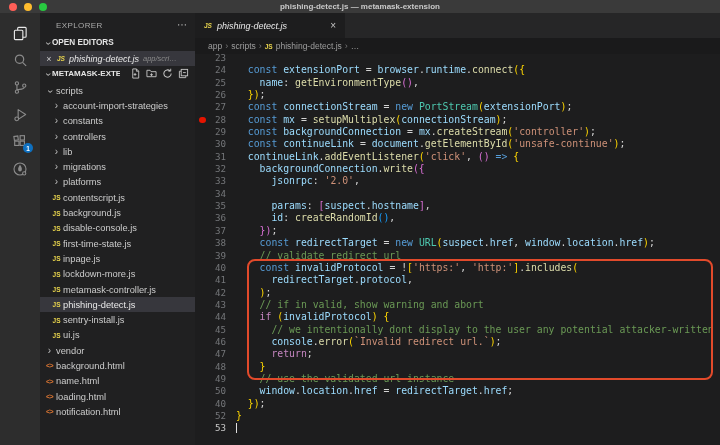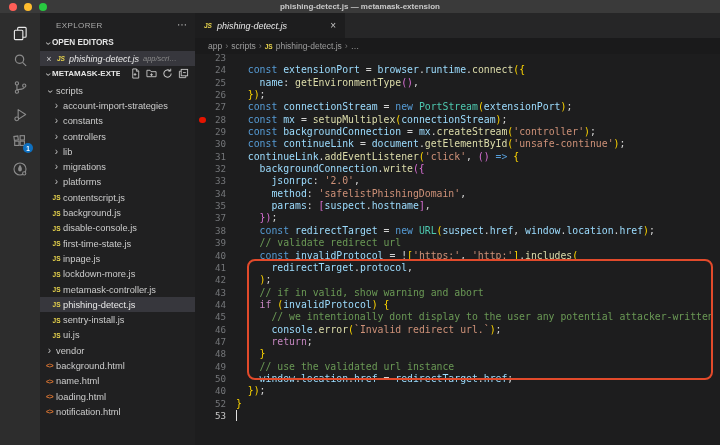--- a/index.html
+++ b/index.html
@@ -362,22 +362,23 @@
             <div class="cline"><span class="gutter">24</span><span class="codetext"><span class="tok-pun">  </span><span class="tok-kw">const</span><span class="tok-pun"> </span><span class="tok-var">extensionPort</span><span class="tok-pun"> = </span><span class="tok-var">browser</span><span class="tok-pun">.</span><span class="tok-var">runtime</span><span class="tok-pun">.</span><span class="tok-fn">connect</span><span class="tok-b1">({</span></span></div>
             <div class="cline"><span class="gutter">25</span><span class="codetext"><span class="tok-pun">    </span><span class="tok-var">name</span><span class="tok-pun">: </span><span class="tok-fn">getEnvironmentType</span><span class="tok-b2">()</span><span class="tok-pun">,</span></span></div>
             <div class="cline"><span class="gutter">26</span><span class="codetext"><span class="tok-pun">  </span><span class="tok-b1">})</span><span class="tok-pun">;</span></span></div>
             <div class="cline"><span class="gutter">27</span><span class="codetext"><span class="tok-pun">  </span><span class="tok-kw">const</span><span class="tok-pun"> </span><span class="tok-var">connectionStream</span><span class="tok-pun"> = </span><span class="tok-kw">new</span><span class="tok-pun"> </span><span class="tok-cls">PortStream</span><span class="tok-b1">(</span><span class="tok-var">extensionPort</span><span class="tok-b1">)</span><span class="tok-pun">;</span></span></div>
             <div class="cline"><span class="gutter">28<span class="bp-dot" style="background: rgb(229, 20, 0);"></span></span><span class="codetext"><span class="tok-pun">  </span><span class="tok-kw">const</span><span class="tok-pun"> </span><span class="tok-var">mx</span><span class="tok-pun"> = </span><span class="tok-fn">setupMultiplex</span><span class="tok-b1">(</span><span class="tok-var">connectionStream</span><span class="tok-b1">)</span><span class="tok-pun">;</span></span></div>
             <div class="cline"><span class="gutter">29</span><span class="codetext"><span class="tok-pun">  </span><span class="tok-kw">const</span><span class="tok-pun"> </span><span class="tok-var">backgroundConnection</span><span class="tok-pun"> = </span><span class="tok-var">mx</span><span class="tok-pun">.</span><span class="tok-fn">createStream</span><span class="tok-b1">(</span><span class="tok-str">'controller'</span><span class="tok-b1">)</span><span class="tok-pun">;</span></span></div>
             <div class="cline"><span class="gutter">30</span><span class="codetext"><span class="tok-pun">  </span><span class="tok-kw">const</span><span class="tok-pun"> </span><span class="tok-var">continueLink</span><span class="tok-pun"> = </span><span class="tok-var">document</span><span class="tok-pun">.</span><span class="tok-fn">getElementById</span><span class="tok-b1">(</span><span class="tok-str">'unsafe-continue'</span><span class="tok-b1">)</span><span class="tok-pun">;</span></span></div>
             <div class="cline"><span class="gutter">31</span><span class="codetext"><span class="tok-pun">  </span><span class="tok-var">continueLink</span><span class="tok-pun">.</span><span class="tok-fn">addEventListener</span><span class="tok-b1">(</span><span class="tok-str">'click'</span><span class="tok-pun">, </span><span class="tok-b2">()</span><span class="tok-pun"> </span><span class="tok-kw">=&gt;</span><span class="tok-pun"> </span><span class="tok-b1">{</span></span></div>
             <div class="cline"><span class="gutter">32</span><span class="codetext"><span class="tok-pun">    </span><span class="tok-var">backgroundConnection</span><span class="tok-pun">.</span><span class="tok-fn">write</span><span class="tok-b2">({</span></span></div>
             <div class="cline"><span class="gutter">33</span><span class="codetext"><span class="tok-pun">      </span><span class="tok-var">jsonrpc</span><span class="tok-pun">: </span><span class="tok-str">'2.0'</span><span class="tok-pun">,</span></span></div>
-            <div class="cline"><span class="gutter">34</span><span class="codetext"><span class="tok-pun">      </span><span class="tok-var">method</span><span class="tok-pun">: </span><span class="tok-str">'safelistPhishingDomain'</span><span class="tok-pun">,</span></span></div>
+            <div class="cline"><span class="gutter">34</span></div>
             <div class="cline"><span class="gutter">35</span><span class="codetext"><span class="tok-pun">      </span><span class="tok-var">params</span><span class="tok-pun">: </span><span class="tok-b2">[</span><span class="tok-var">suspect</span><span class="tok-pun">.</span><span class="tok-var">hostname</span><span class="tok-b2">]</span><span class="tok-pun">,</span></span></div>
+            <div class="cline"><span class="gutter">36</span><span class="codetext"><span class="tok-pun">      </span><span class="tok-var">id</span><span class="tok-pun">: </span><span class="tok-fn">createRandomId</span><span class="tok-b3">()</span><span class="tok-pun">,</span></span></div>
             <div class="cline"><span class="gutter">37</span><span class="codetext"><span class="tok-pun">    </span><span class="tok-b2">})</span><span class="tok-pun">;</span></span></div>
             <div class="cline"><span class="gutter">38</span><span class="codetext"><span class="tok-pun">    </span><span class="tok-kw">const</span><span class="tok-pun"> </span><span class="tok-var">redirectTarget</span><span class="tok-pun"> = </span><span class="tok-kw">new</span><span class="tok-pun"> </span><span class="tok-cls">URL</span><span class="tok-b1">(</span><span class="tok-var">suspect</span><span class="tok-pun">.</span><span class="tok-var">href</span><span class="tok-pun">, </span><span class="tok-var">window</span><span class="tok-pun">.</span><span class="tok-var">location</span><span class="tok-pun">.</span><span class="tok-var">href</span><span class="tok-b1">)</span><span class="tok-pun">;</span></span></div>
             <div class="cline"><span class="gutter">39</span><span class="codetext"><span class="tok-pun">    </span><span class="tok-com">// validate redirect url</span></span></div>
             <div class="cline"><span class="gutter">40</span><span class="codetext"><span class="tok-pun">    </span><span class="tok-kw">const</span><span class="tok-pun"> </span><span class="tok-var">invalidProtocol</span><span class="tok-pun"> = !</span><span class="tok-b1">[</span><span class="tok-str">'https:'</span><span class="tok-pun">, </span><span class="tok-str">'http:'</span><span class="tok-b1">]</span><span class="tok-pun">.</span><span class="tok-fn">includes</span><span class="tok-b1">(</span></span></div>
             <div class="cline"><span class="gutter">41</span><span class="codetext"><span class="tok-pun">      </span><span class="tok-var">redirectTarget</span><span class="tok-pun">.</span><span class="tok-var">protocol</span><span class="tok-pun">,</span></span></div>
             <div class="cline"><span class="gutter">42</span><span class="codetext"><span class="tok-pun">    </span><span class="tok-b1">)</span><span class="tok-pun">;</span></span></div>
             <div class="cline"><span class="gutter">43</span><span class="codetext"><span class="tok-pun">    </span><span class="tok-com">// if in valid, show warning and abort</span></span></div>
             <div class="cline"><span class="gutter">44</span><span class="codetext"><span class="tok-pun">    </span><span class="tok-ctrl">if</span><span class="tok-pun"> </span><span class="tok-b1">(</span><span class="tok-var">invalidProtocol</span><span class="tok-b1">)</span><span class="tok-pun"> </span><span class="tok-b1">{</span></span></div>
             <div class="cline"><span class="gutter">45</span><span class="codetext"><span class="tok-pun">      </span><span class="tok-com">// we intentionally dont display to the user any potential attacker-written content here</span></span></div>
             <div class="cline"><span class="gutter">46</span><span class="codetext"><span class="tok-pun">      </span><span class="tok-var">console</span><span class="tok-pun">.</span><span class="tok-fn">error</span><span class="tok-b1">(</span><span class="tok-str">`Invalid redirect url.`</span><span class="tok-b1">)</span><span class="tok-pun">;</span></span></div>

